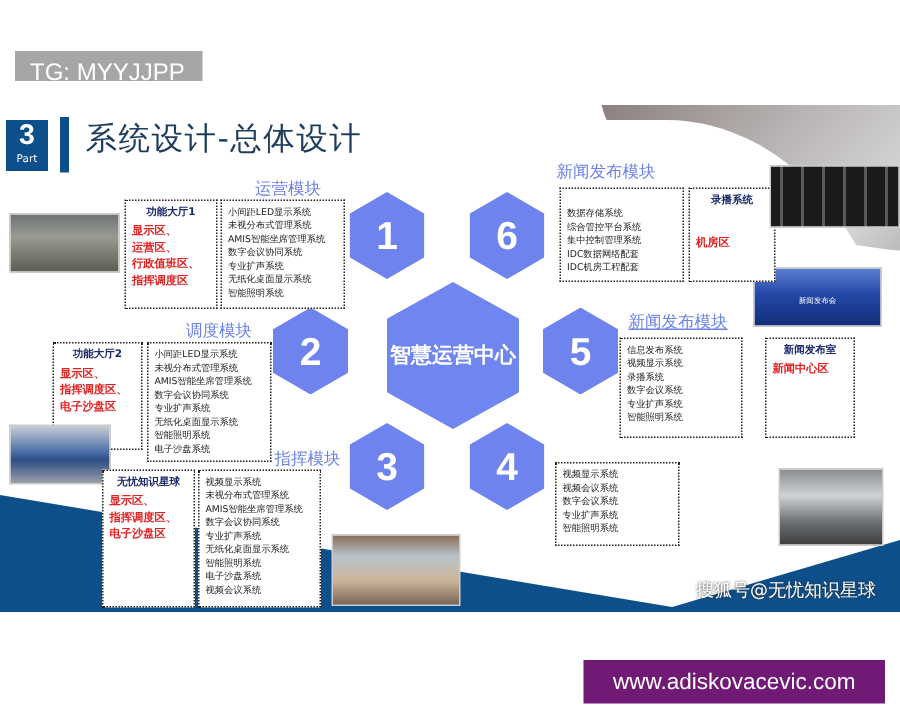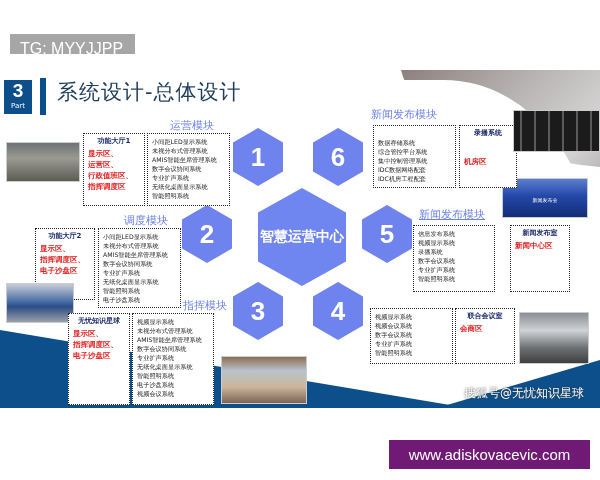--- a/index.html
+++ b/index.html
@@ -167,24 +167,20 @@
   <div class="photo" style="left:221px; top:286px; width:86px; height:48px; background:linear-gradient(180deg,#8a6e58 0%,#b9c3cc 30%,#cdb59a 65%,#7b6656 100%);"></div>
 
   <div class="mod-title" style="left:373px; top:231px;margin-top:36px;">会商模块</div>
   <div class="dbox" style="left:370px; top:238px; width:83px; height:56px;">
     <div>视频显示系统</div>
     <div>视频会议系统</div>
     <div>数字会议系统</div>
     <div>专业扩声系统</div>
     <div>智能照明系统</div>
   </div>
-  <div class="dbox" style="left:455px; top:238px; width:60px; height:56px;">
-    <div class="hall-title">联合会议室</div>
-    <div class="zone">会商区</div>
-  </div>
   <div class="photo" style="left:519px; top:242px; width:70px; height:52px; background:linear-gradient(180deg,#8a8e92 0%,#cfd3d6 35%,#6d7073 70%,#3e3f40 100%);"></div>
 
   <div class="mod-title" style="left:419px; top:137px;text-decoration:underline;">新闻发布模块</div>
   <div class="dbox" style="left:413px; top:155px; width:82px; height:67px;">
     <div>信息发布系统</div>
     <div>视频显示系统</div>
     <div>录播系统</div>
     <div>数字会议系统</div>
     <div>专业扩声系统</div>
     <div>智能照明系统</div>

